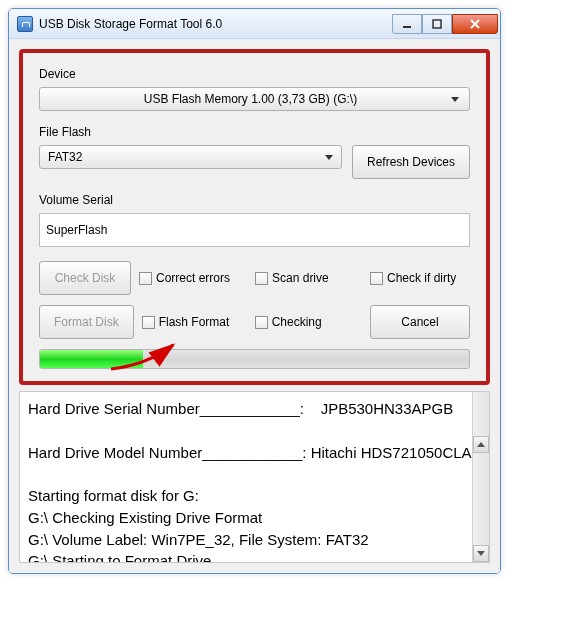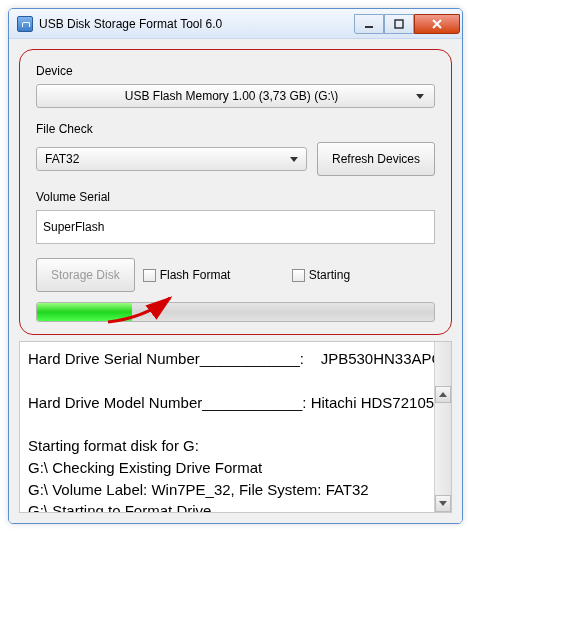--- a/index.html
+++ b/index.html
@@ -4,21 +4,21 @@
 <style>
   * { box-sizing: border-box; }
   body {
     margin: 0;
     font-family: "Segoe UI", Tahoma, sans-serif;
     font-size: 12px;
     background: #fff;
     padding: 8px;
   }
   .window {
-    width: 455px;
+    width: 493px;
     border: 1px solid #5a8fcf;
     border-radius: 5px;
     background: linear-gradient(#e8f0fb, #d6e4f5 30px, #e8f0fb 31px);
     box-shadow: 0 0 6px rgba(0,0,0,0.15);
     overflow: hidden;
   }
   .titlebar {
     height: 30px;
     display: flex;
     align-items: center;
@@ -61,22 +61,22 @@
     width: 46px;
   }
   .winbtn svg { display: block; }
 
   .client {
     background: #f0f0f0;
     padding: 10px;
   }
   .panel {
     background: #f0f0f0;
-    border: 1px solid #b91c1c;
-    border-radius: 14px;
+    border: 4px solid #b91c1c;
+    border-radius: 4px;
     padding: 14px 16px 12px 16px;
     position: relative;
   }
   .label { font-size: 12px; color: #000; margin-bottom: 6px; }
   .row { margin-bottom: 14px; }
   .dropdown {
     width: 100%;
     height: 24px;
     background: linear-gradient(#fefefe, #e6e6e6);
     border: 1px solid #b0b0b0;
@@ -86,21 +86,21 @@
     padding: 0 10px;
     justify-content: space-between;
   }
   .dropdown.centered .dd-text { margin: 12px auto; }
   .dd-arrow {
     width: 0; height: 0;
     border-left: 4px solid transparent;
     border-right: 4px solid transparent;
     border-top: 5px solid #333;
   }
-  .fs-row { display: flex; gap: 10px; align-items: center; }
+  .fs-row { display: flex; gap: 10px; align-items: flex-start; }
   .fs-dd { flex: 1; }
   .fs-dd .dropdown { justify-content: space-between; padding: 0 8px; }
   .btn {
     height: 24px;
     min-width: 100px;
     background: linear-gradient(#fdfdfd, #e4e4e4);
     border: 1px solid #a8a8a8;
     border-radius: 3px;
     font-size: 12px;
     display: inline-flex;
@@ -223,54 +223,76 @@
 
       <div class="row">
         <div class="label">Device</div>
         <div class="dropdown centered">
           <span class="dd-text">USB Flash Memory  1.00 (3,73 GB) (G:\)</span>
           <span class="dd-arrow"></span>
         </div>
       </div>
 
       <div class="row">
-        <div class="label">File Check</div>
+        <div class="label">File Flash</div>
         <div class="fs-row">
           <div class="fs-dd">
             <div class="dropdown">
               <span>FAT32</span>
               <span class="dd-arrow"></span>
             </div>
           </div>
           <div class="btn">
             <span>Refresh Devices</span>
           </div>
         </div>
       </div>
 
       <div class="row">
         <div class="label">Volume Serial</div>
         <input class="textinput" value="SuperFlash" style="">
       </div>
 
-
       <div class="optsrow">
         <div class="btn disabled">
-          <span>Storage Disk</span>
+          <span>Check Disk</span>
         </div>
         <div class="cbgroup">
           <div class="cbox"></div>
-          <span>Flash Format</span>
+          <span>Correct errors</span>
         </div>
         <div class="spacer"></div>
         <div class="cbgroup" style="min-width:90px">
           <div class="cbox"></div>
-          <span>Starting</span>
+          <span>Scan drive</span>
         </div>
         <div class="spacer"></div>
+        <div class="cbgroup" style="min-width:100px">
+          <div class="cbox"></div>
+          <span>Check if dirty</span>
+        </div>
+      </div>
+
+      <div class="optsrow">
+        <div class="btn disabled">
+          <span>Format Disk</span>
+        </div>
+        <div class="cbgroup">
+          <div class="cbox"></div>
+          <span>Flash Format</span>
+        </div>
+        <div class="spacer"></div>
+        <div class="cbgroup" style="min-width:90px">
+          <div class="cbox"></div>
+          <span>Checking</span>
+        </div>
+        <div class="spacer"></div>
+        <div class="btn" style="min-width:100px">
+          <span>Cancel</span>
+        </div>
       </div>
 
       <div class="progress">
         <div class="bar"></div>
       </div>
 
       <svg class="arrow-annot" width="80" height="36">
         <defs>
           <marker id="arrh" markerWidth="10" markerHeight="10" refX="8" refY="3" orient="auto">
             <path d="M0,0 L9,3 L0,6 Z" fill="#d40000"></path>

